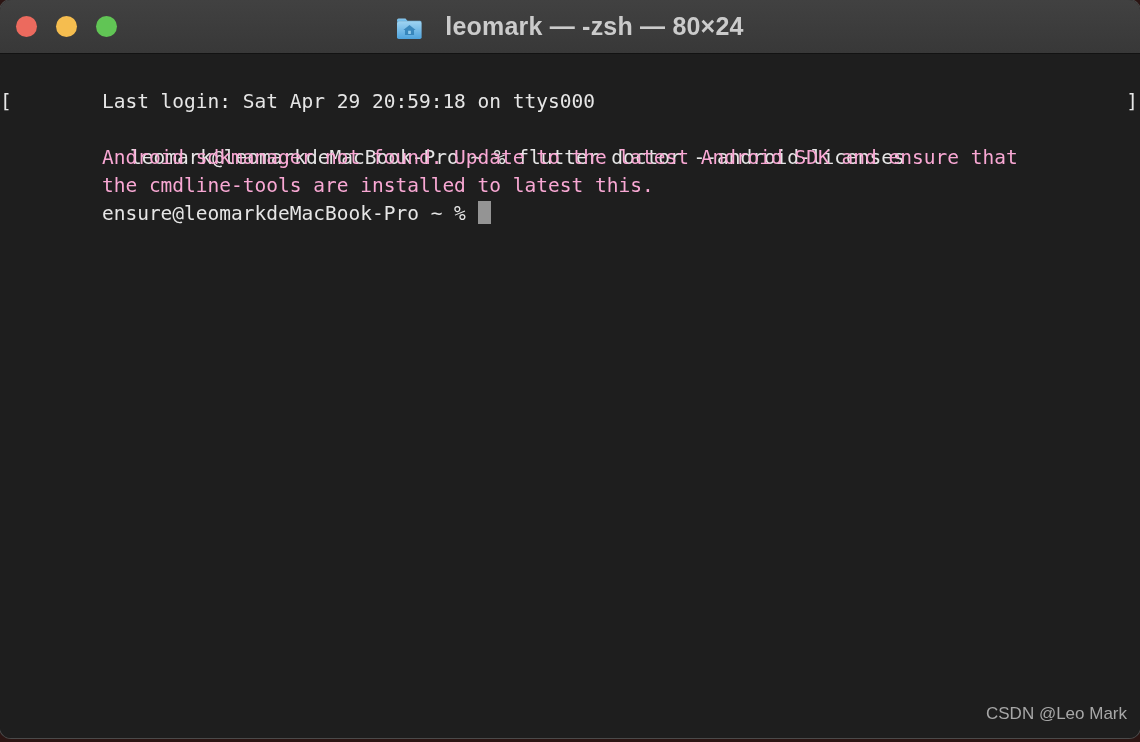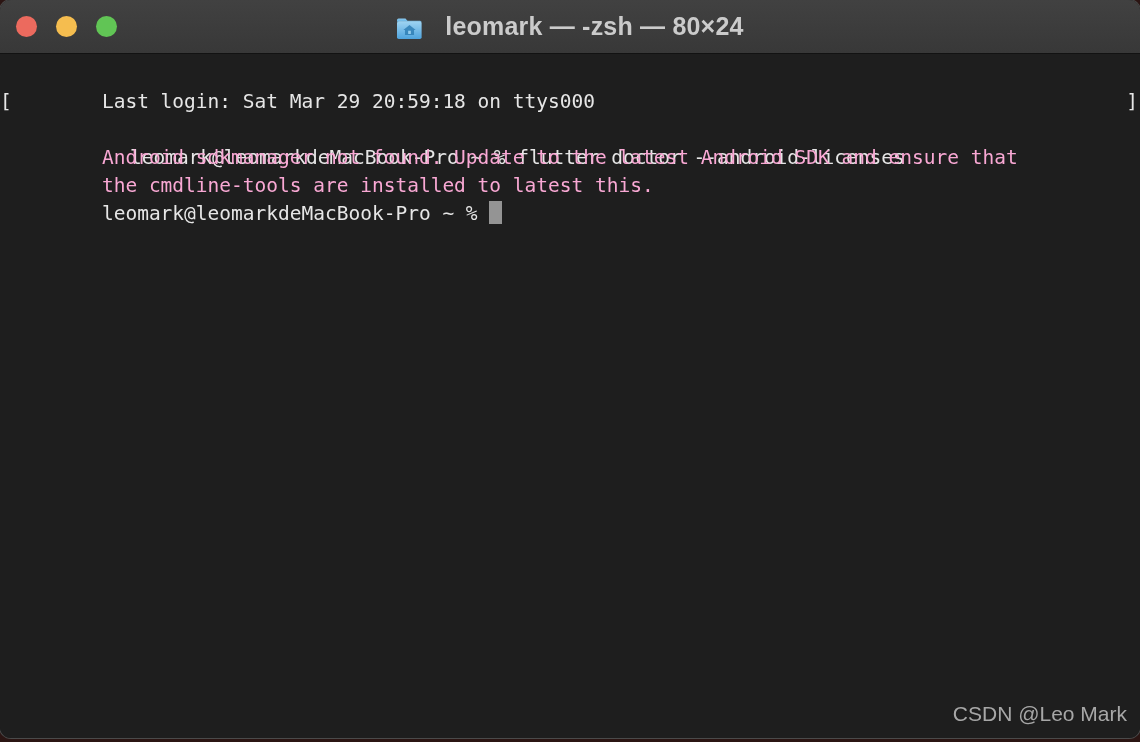--- a/index.html
+++ b/index.html
@@ -126,21 +126,21 @@
     background: #949494;
     vertical-align: -4px;
   }
 
   
   .watermark {
     position: absolute;
     right: 13px;
     bottom: 11px;
     color: #a7a7a7;
-    font-size: 21px;
+    font-size: 17px;
     font-family: "Liberation Sans", sans-serif;
     white-space: pre;
   }
 </style>
 </head>
 <body>
 
 <div id="app">
 
   <div class="window">
@@ -172,38 +172,38 @@
             <rect x="12.6" y="15.3" width="2.8" height="3.4" fill="#9fd4f2" opacity="0.9"></rect>
           </svg>
         </span>
         <span class="title-text">leomark — -zsh — 80×24</span>
       </div>
     </div>
 
     <div class="term">
 
       <div class="line">
-        <span>Last login: Sat Mar 29 20:59:18 on ttys000</span>
+        <span>Last login: Sat Apr 29 20:59:18 on ttys000</span>
       </div>
 
       <div class="line marked">
         <span class="edge-mark left">[</span>
         <span class="txt">leomark@leomarkdeMacBook-Pro ~ % flutter doctor --android-licenses</span>
         <span class="edge-mark right">]</span>
       </div>
 
       <div class="line err">
         <span>Android sdkmanager not found. Update to the latest Android SDK and ensure that</span>
       </div>
 
       <div class="line err">
         <span>the cmdline-tools are installed to latest this.</span>
       </div>
 
       <div class="line">
-        <span>leomark@leomarkdeMacBook-Pro ~ % </span><span class="cursor"></span>
+        <span>ensure@leomarkdeMacBook-Pro ~ % </span><span class="cursor"></span>
       </div>
 
       <div class="watermark">CSDN @Leo Mark</div>
     </div>
 
   </div>
 </div>
 
 </body></html>

